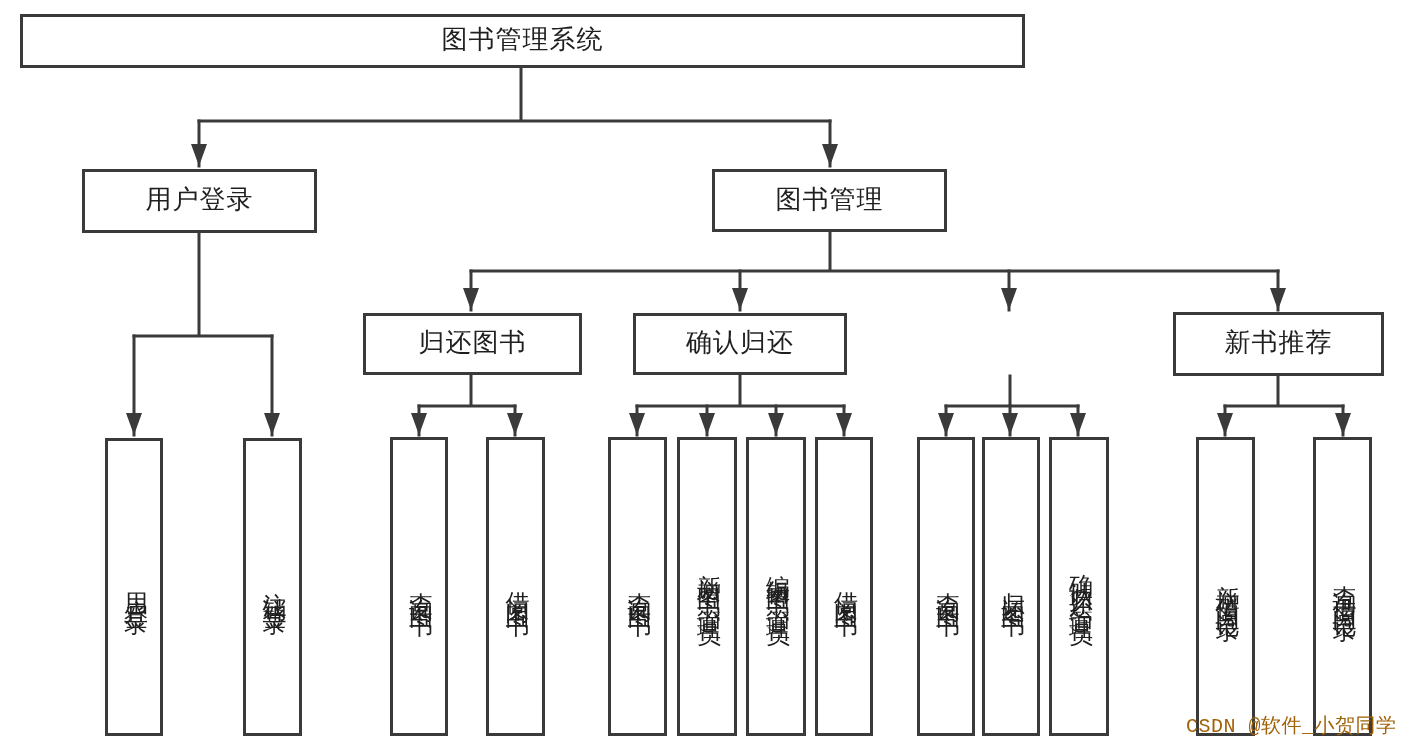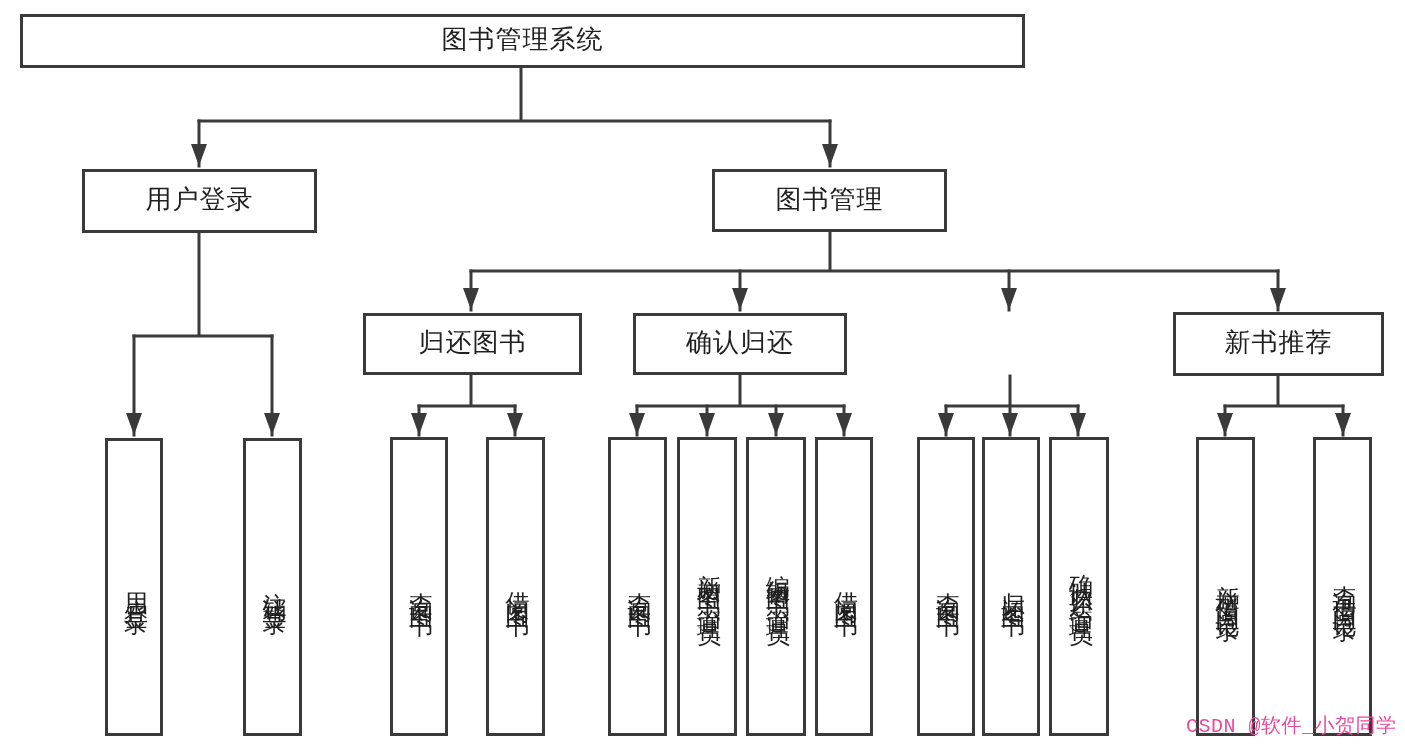--- a/index.html
+++ b/index.html
@@ -28,21 +28,21 @@
   }
   .vbox .vtext{
     writing-mode:vertical-rl;
     font-size:24px;
     letter-spacing:7px;
     line-height:1;
   }
   .watermark{
     position:absolute;
     font-size:20px;
-    color:#ec4899;
+    color:#a16207;
     white-space:nowrap;
     letter-spacing:0.5px;
   }
 </style>
 </head>
 <body>
 
 <div class="stage">
 
   <svg class="wires" width="1405" height="747" viewBox="0 0 1405 747" aria-hidden="true">

